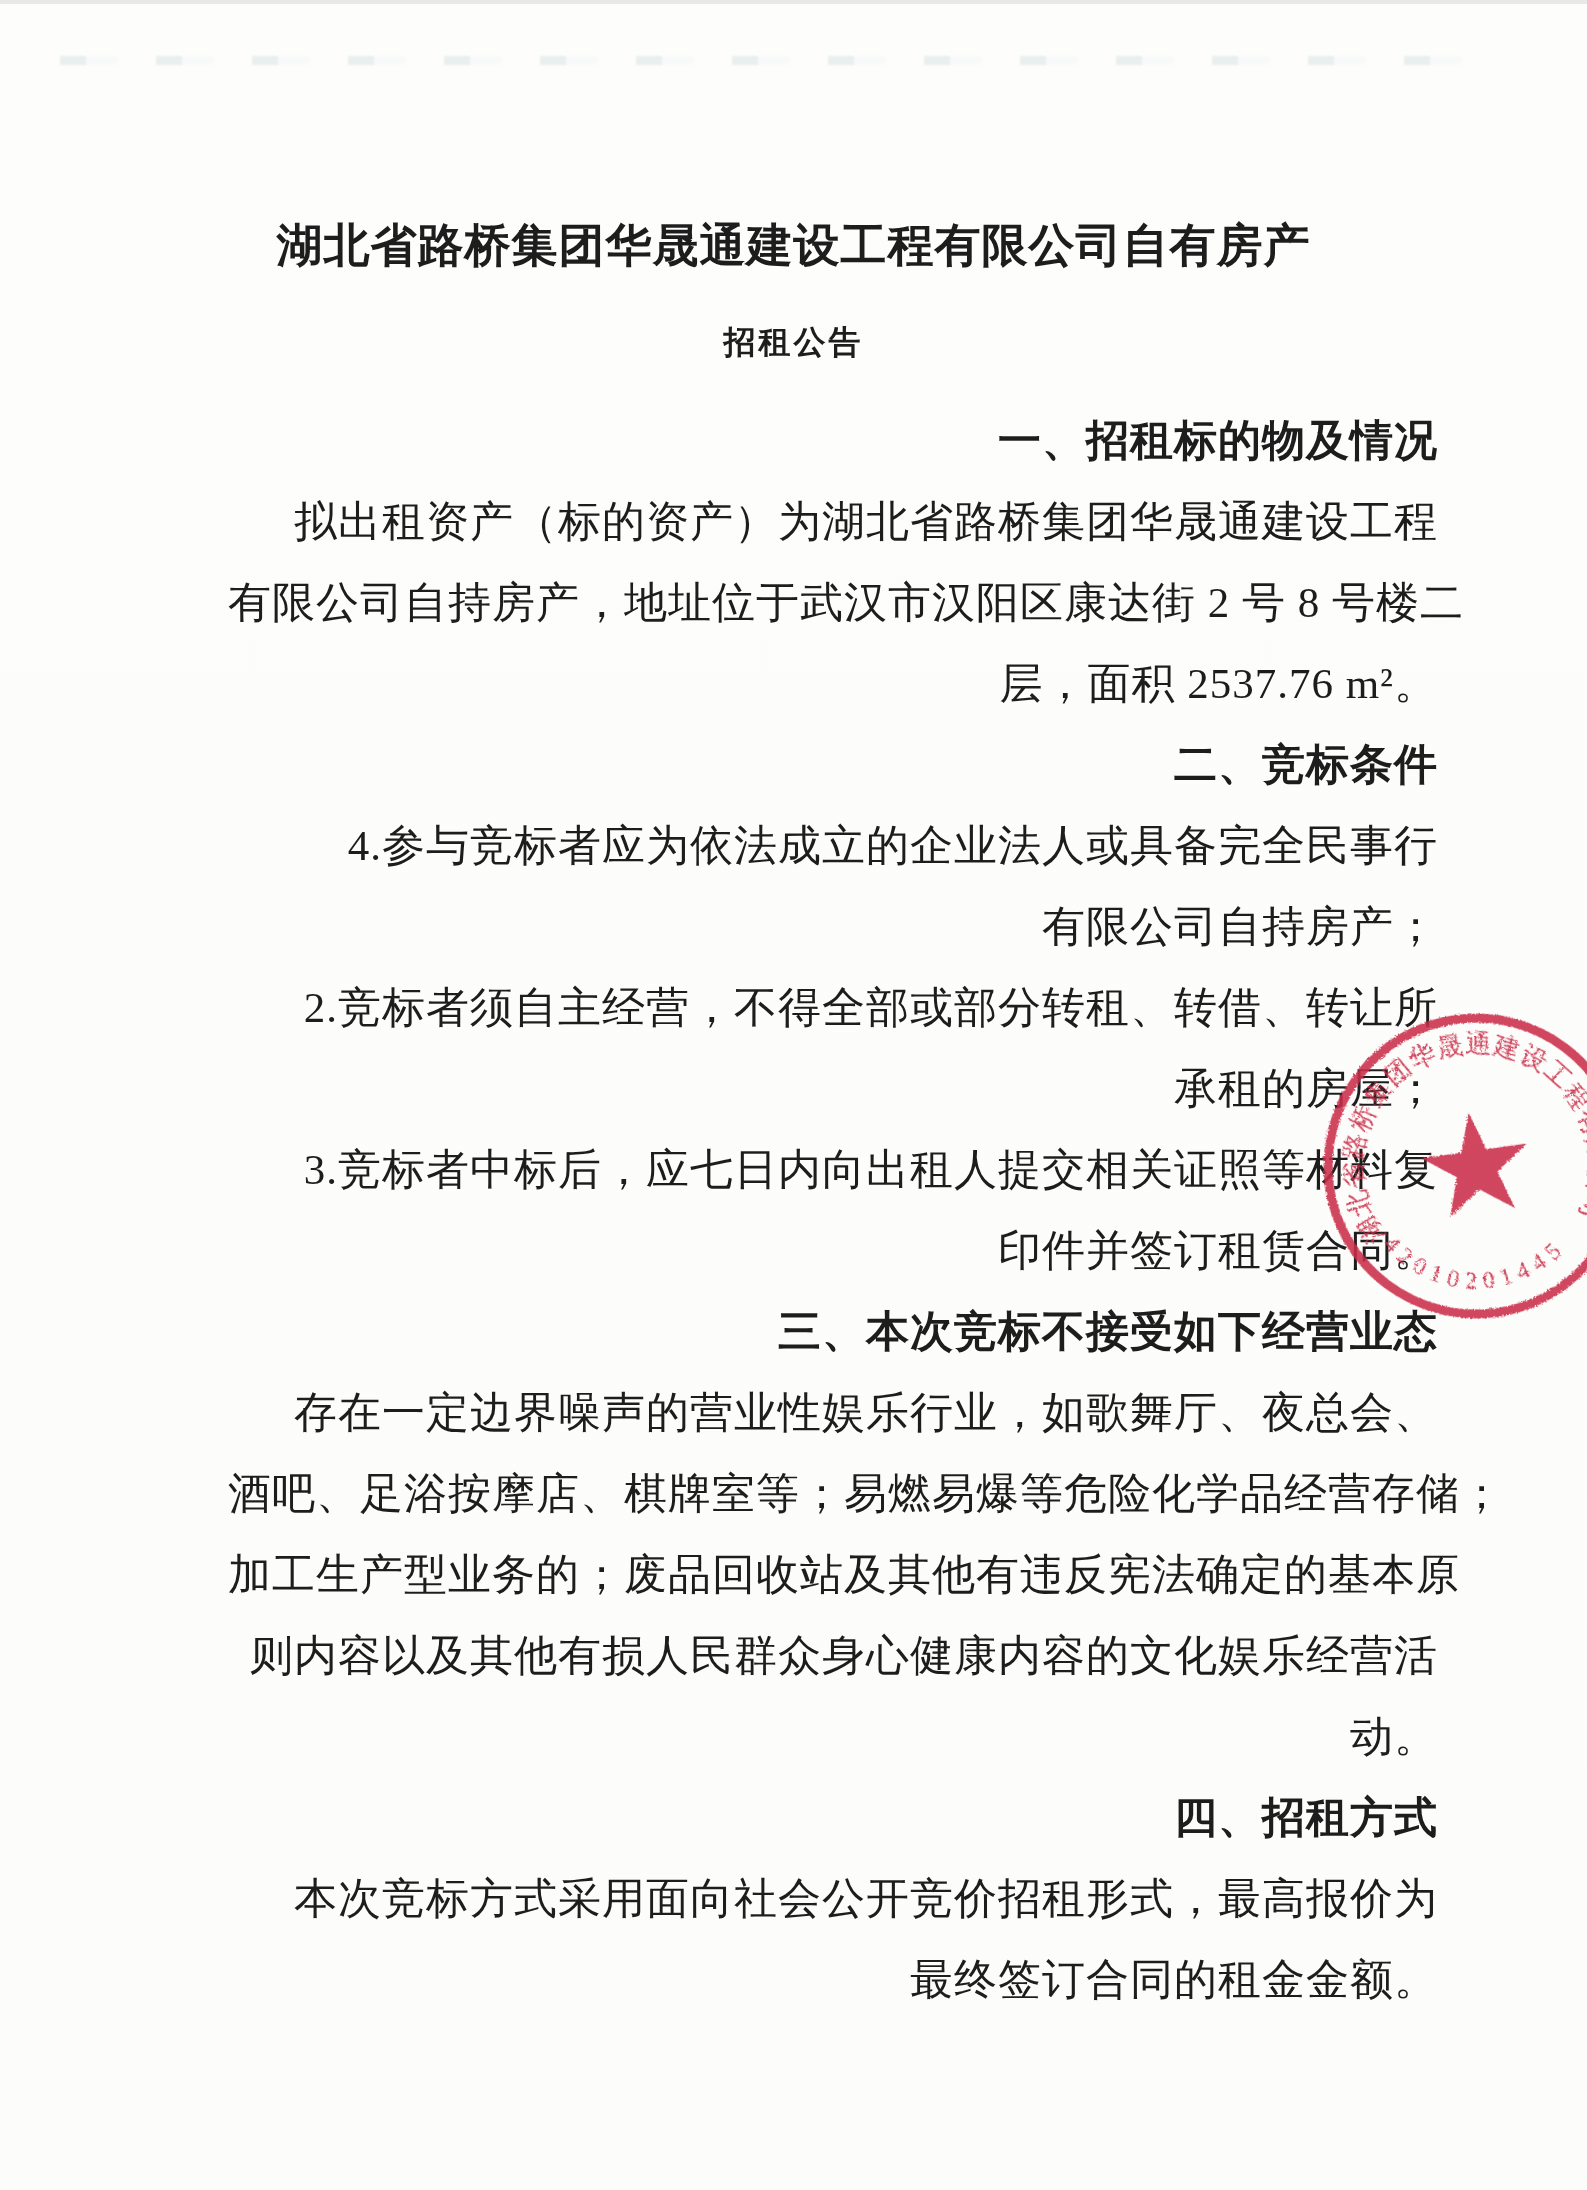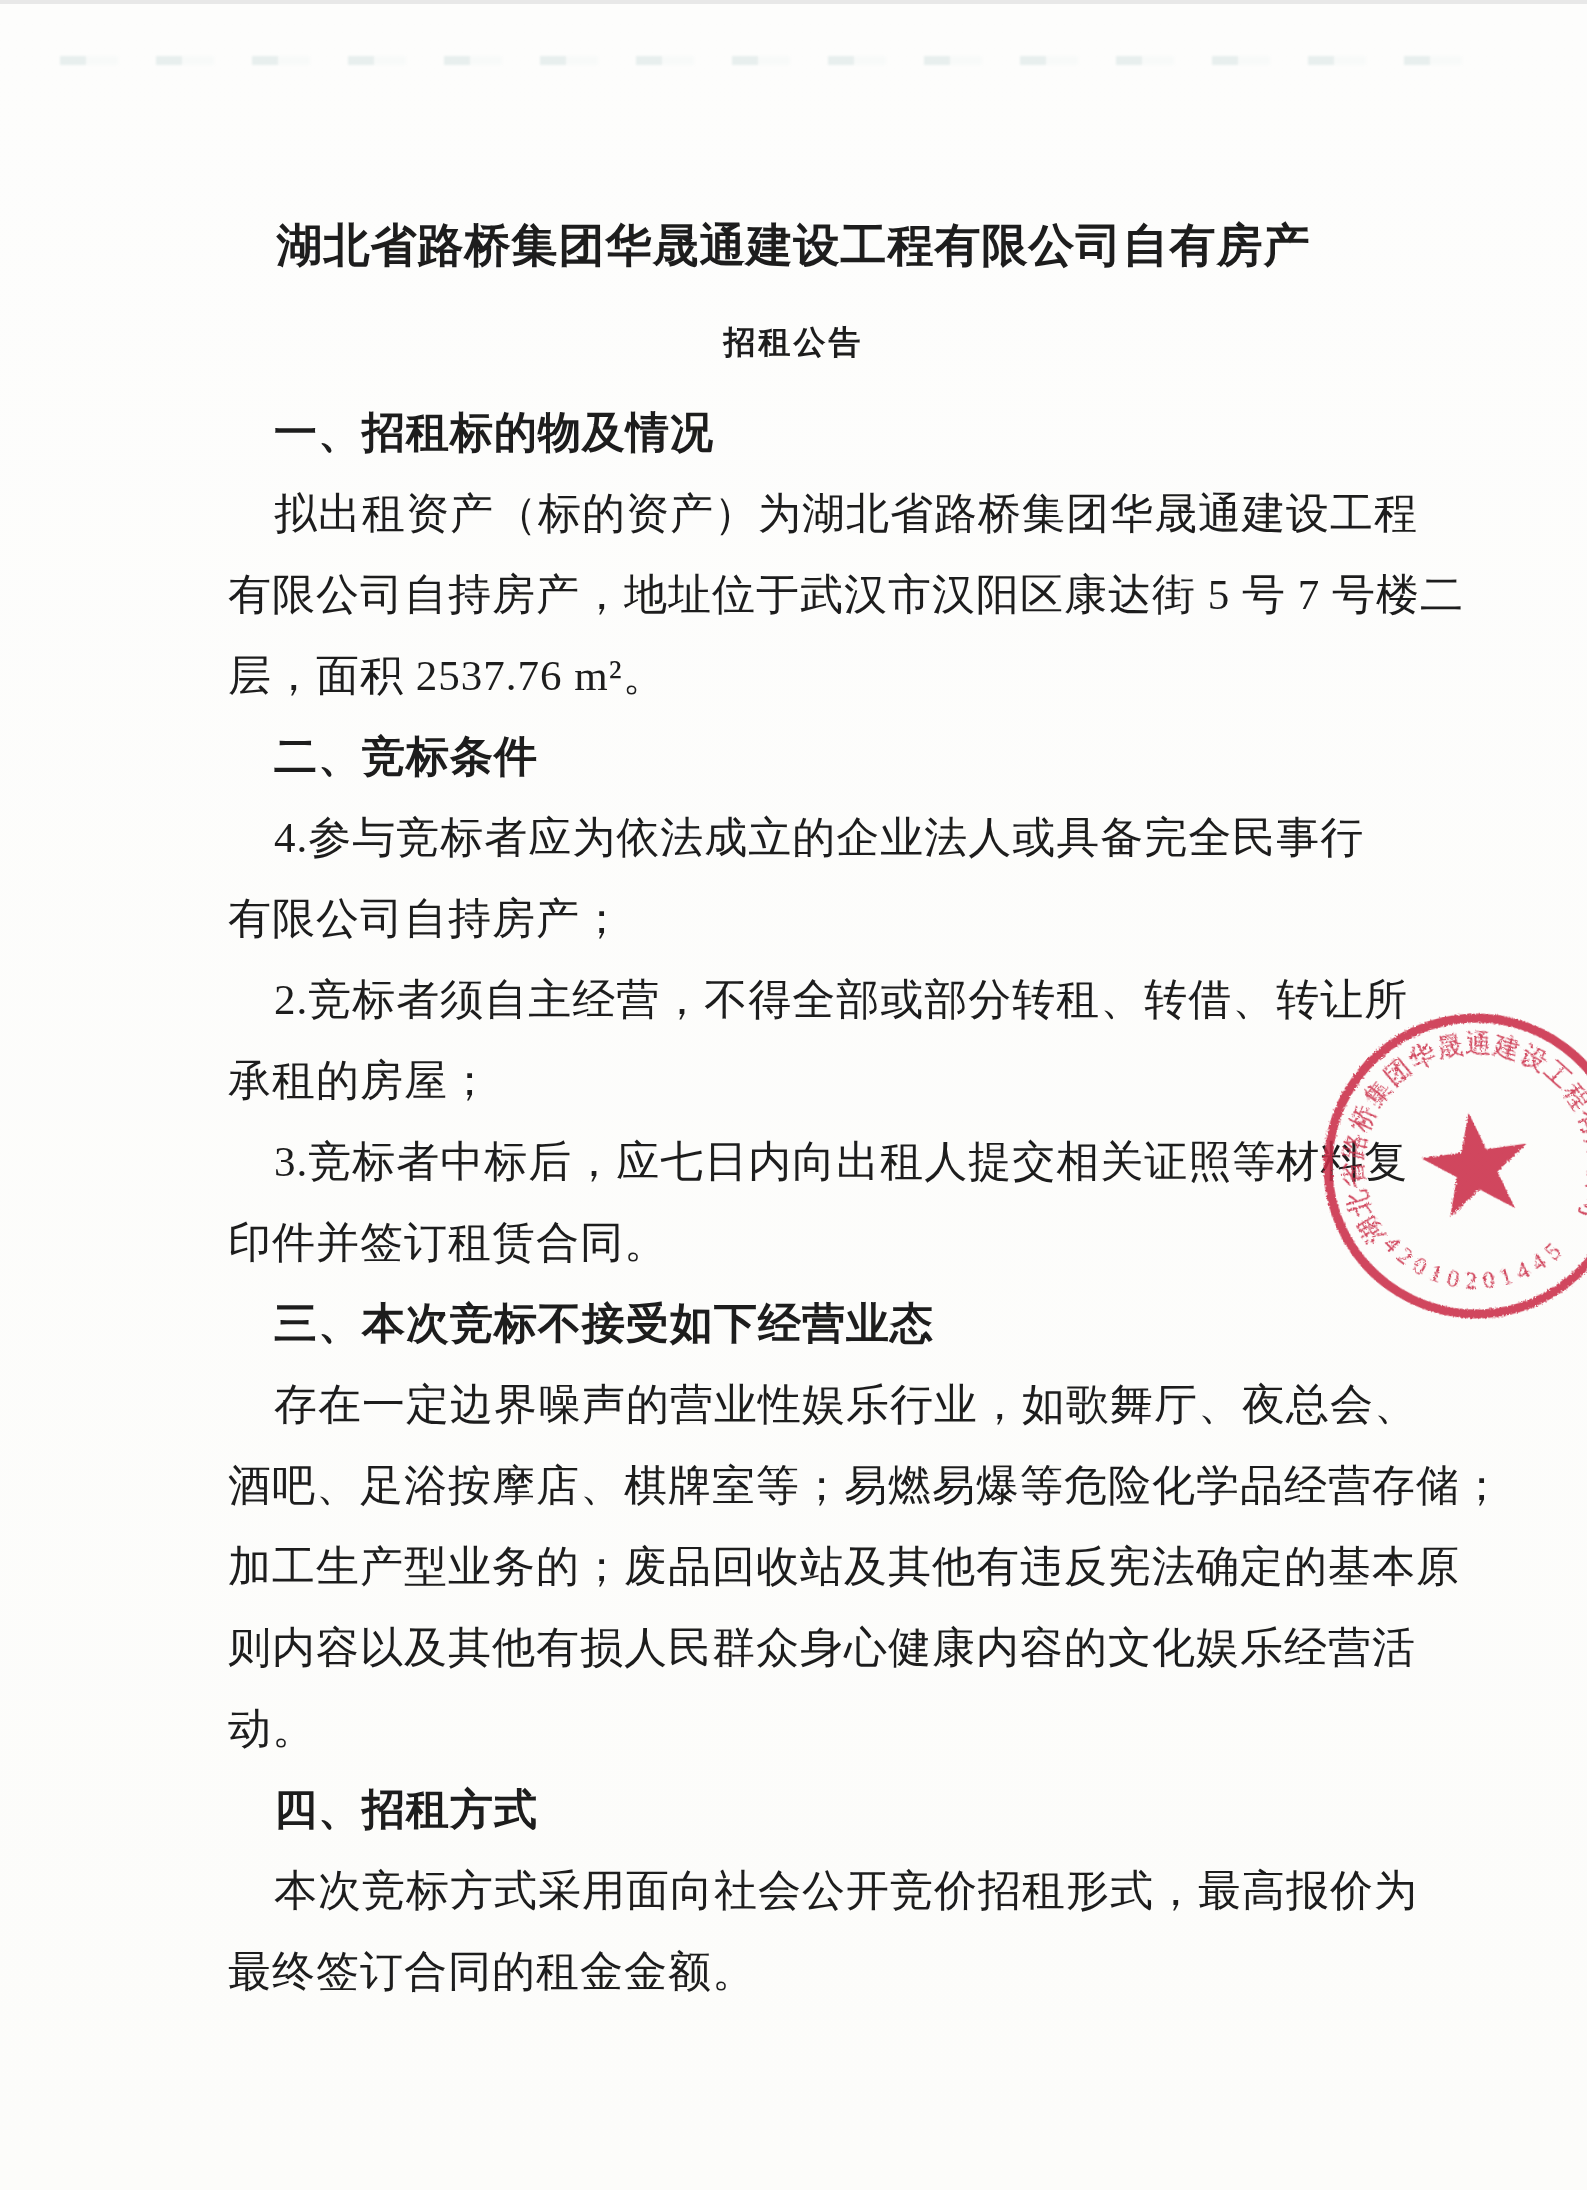--- a/index.html
+++ b/index.html
@@ -20,21 +20,21 @@
       rgba(0,0,0,0) 58px 96px);
     filter:blur(1px);
   }
   .titles{
     position:absolute;top:213px;left:0;right:0;
     text-align:center;font-weight:bold;
   }
   .title-1{font-size:46px;line-height:58px;letter-spacing:1px;white-space:nowrap;}
   .title-2{font-size:32px;line-height:58px;letter-spacing:3px;margin-top:38px;white-space:nowrap;}
   .body-block{
-    position:absolute;left:228px;top:388px;width:1210px;
+    position:absolute;left:228px;top:396px;width:1210px;text-align:right;
   }
   .line{
     height:81px;line-height:81px;
     font-size:43px;letter-spacing:1px;
     white-space:nowrap;
   }
   .bold{font-weight:bold;}
   .ind{padding-left:46px;}
   
   .stamp{
@@ -55,21 +55,21 @@
   <div class="scan-band"></div>
 
   <div class="titles">
     <div class="title-1">湖北省路桥集团华晟通建设工程有限公司自有房产</div>
     <div class="title-2">招租公告</div>
   </div>
 
   <div class="body-block">
     <div class="line bold ind">一、招租标的物及情况</div>
     <div class="line ind">拟出租资产（标的资产）为湖北省路桥集团华晟通建设工程</div>
-    <div class="line">有限公司自持房产，地址位于武汉市汉阳区康达街 5 号 7 号楼二</div>
+    <div class="line">有限公司自持房产，地址位于武汉市汉阳区康达街 2 号 8 号楼二</div>
     <div class="line">层，面积 2537.76 m²。</div>
     <div class="line bold ind">二、竞标条件</div>
     <div class="line ind">4.参与竞标者应为依法成立的企业法人或具备完全民事行</div>
     <div class="line">有限公司自持房产；</div>
     <div class="line ind">2.竞标者须自主经营，不得全部或部分转租、转借、转让所</div>
     <div class="line">承租的房屋；</div>
     <div class="line ind">3.竞标者中标后，应七日内向出租人提交相关证照等材料复</div>
     <div class="line">印件并签订租赁合同。</div>
     <div class="line bold ind">三、本次竞标不接受如下经营业态</div>
     <div class="line ind">存在一定边界噪声的营业性娱乐行业，如歌舞厅、夜总会、</div>

